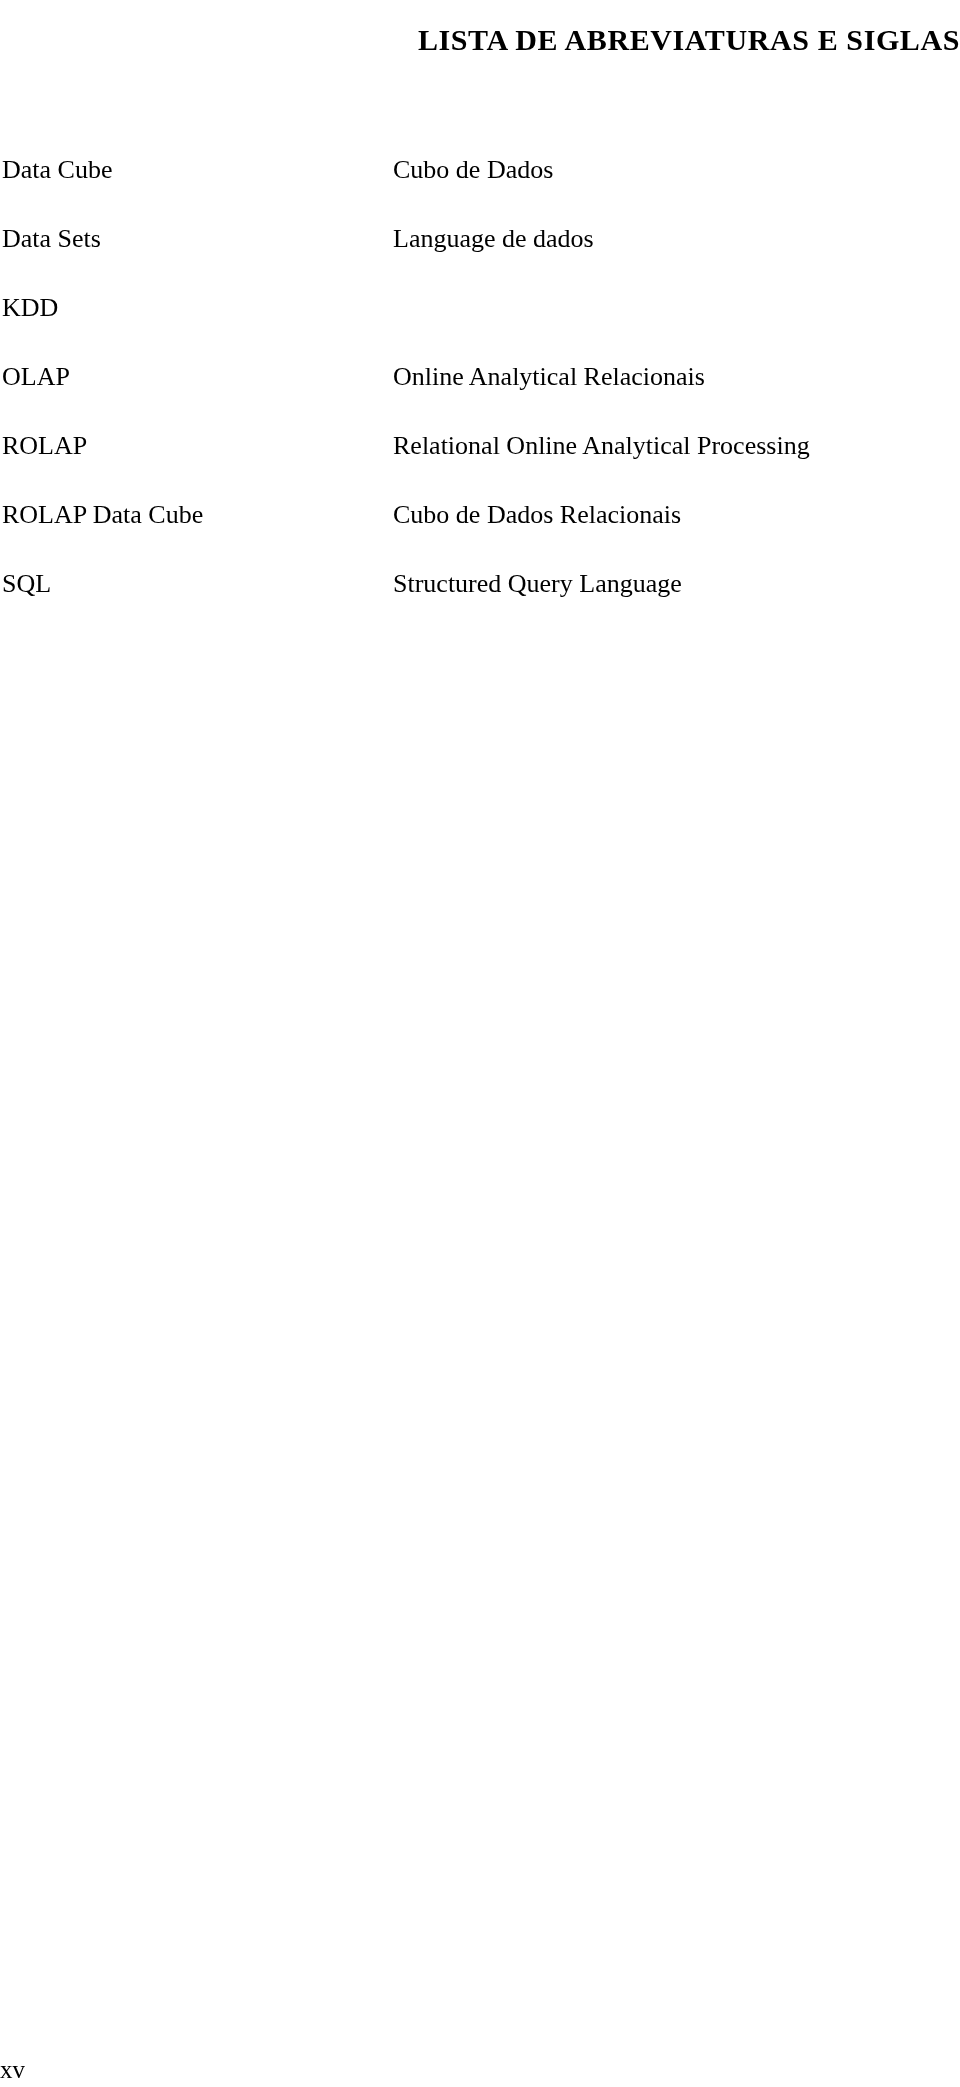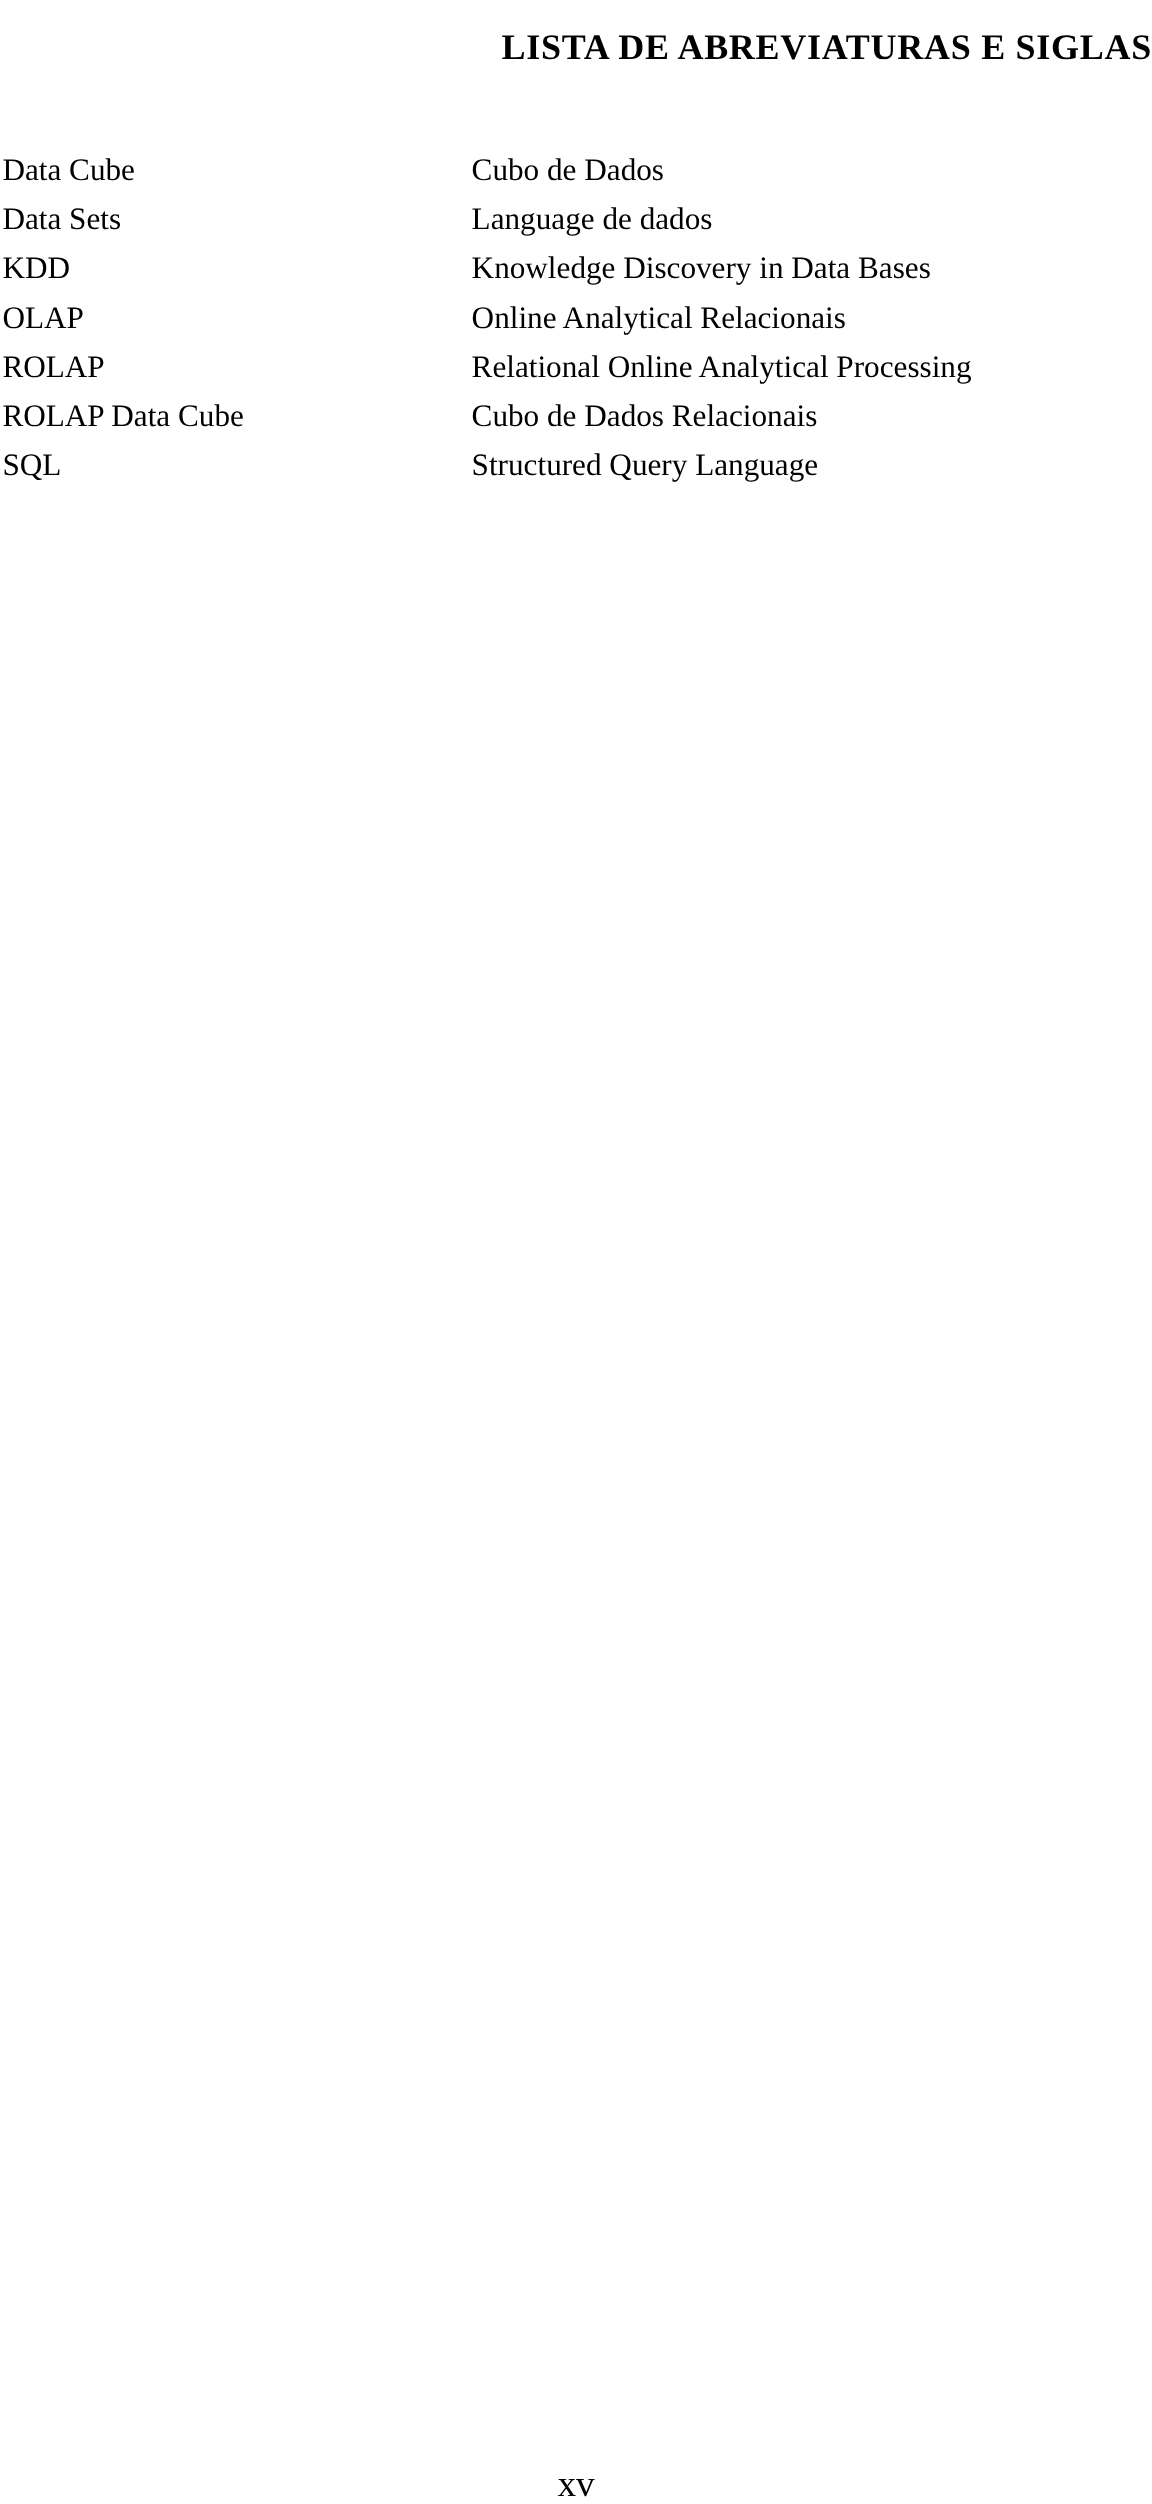--- a/index.html
+++ b/index.html
@@ -42,20 +42,21 @@
     top: 125px;
     left: 0px;
     width: 960px;
   }
 
   .abbrev-row {
     position: relative;
     display: block;
     height: 41px;
     width: 960px;
+    margin-top: 28px;
   }
 
   .abbrev-term {
     position: absolute;
     left: 2px;
     top: 0px;
     width: 380px;
     font-size: 26px;
     line-height: 34px;
     white-space: nowrap;
@@ -70,22 +71,22 @@
     line-height: 34px;
     white-space: nowrap;
   }
 
   
   .page-number {
     position: absolute;
     left: 0px;
     top: 2055px;
     width: 960px;
-    text-align: center;
-    font-size: 31px;
+    text-align: left;
+    font-size: 25px;
     line-height: 30px;
     font-family: "Liberation Serif", "DejaVu Serif", serif;
   }
 </style>
 </head>
 <body>
 
 <div class="page">
 
   <h1 class="page-heading">LISTA DE ABREVIATURAS E SIGLAS</h1>
@@ -97,21 +98,20 @@
       <span class="abbrev-definition">Cubo de Dados</span>
     </div>
 
     <div class="abbrev-row">
       <span class="abbrev-term">Data Sets</span>
       <span class="abbrev-definition">Language de dados</span>
     </div>
 
     <div class="abbrev-row">
       <span class="abbrev-term">KDD</span>
-      <span class="abbrev-definition">Knowledge Discovery in Data Bases</span>
     </div>
 
     <div class="abbrev-row">
       <span class="abbrev-term">OLAP</span>
       <span class="abbrev-definition">Online Analytical Relacionais</span>
     </div>
 
 
     <div class="abbrev-row">
       <span class="abbrev-term">ROLAP</span>

